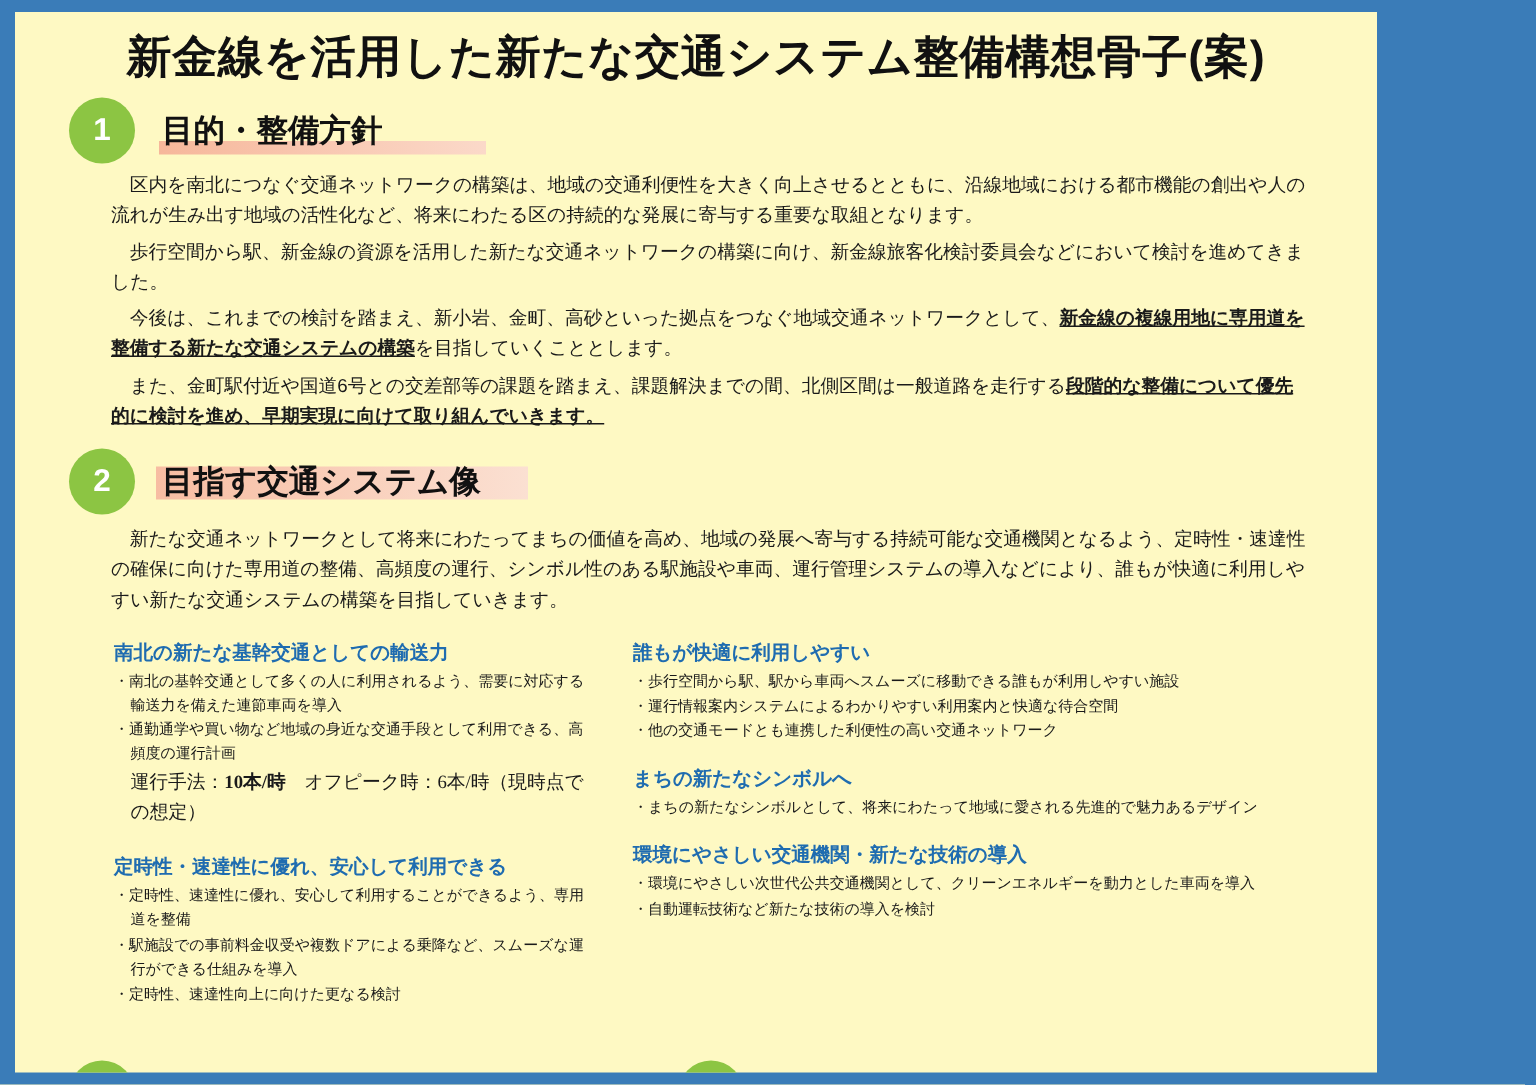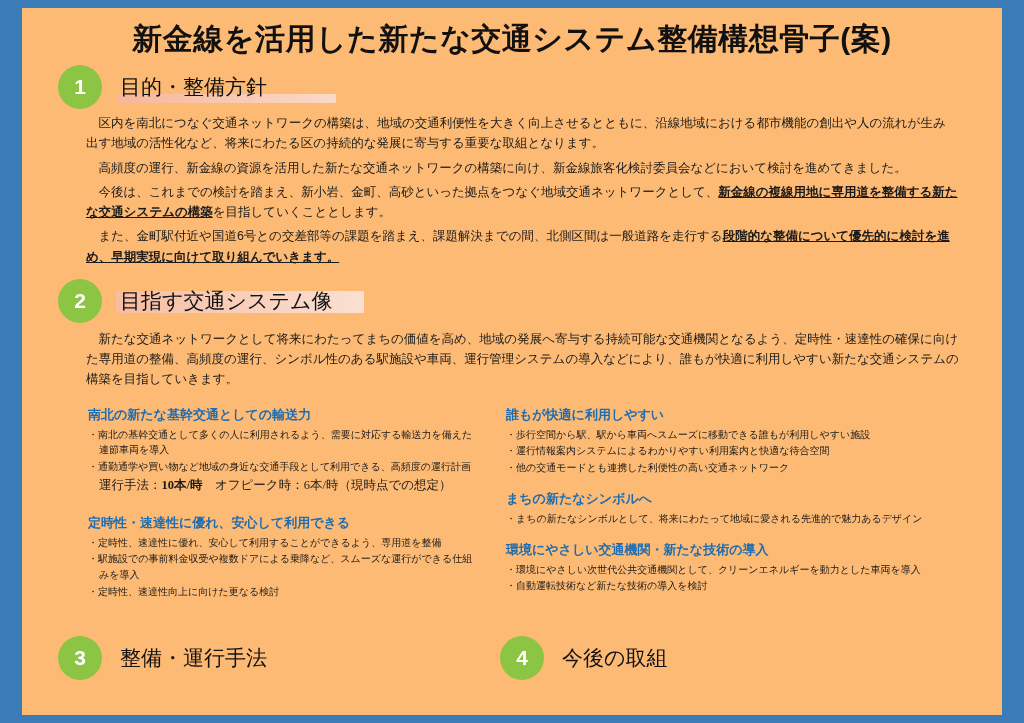--- a/index.html
+++ b/index.html
@@ -4,23 +4,23 @@
 <style>
   html,body{margin:0;padding:0;}
   body{
     width:1024px;height:723px;
     background:#3a7cb8;
     font-family:"Liberation Sans","DejaVu Sans",sans-serif;
     overflow:hidden;
   }
   .page{
     position:absolute;
-    left:22px;top:8px;
-    width:980px;height:707px;
-    background:#fdba74;
+    left:10px;top:8px;
+    width:908px;height:707px;
+    background:#fef9c3;
     box-sizing:border-box;
     overflow:hidden;
   }
   .doc-title{
     text-align:center;
     font-size:30px;
     font-weight:700;
     letter-spacing:.5px;
     color:#111;
     margin:14px 0 0 0;
@@ -38,21 +38,21 @@
     width:44px;height:44px;border-radius:50%;
     background:#8cc543;
     color:#ffffff;
     font-size:21px;font-weight:700;
     display:flex;align-items:center;justify-content:center;
     flex:0 0 auto;
     margin-left:36px;
   }
   .sec-title-wrap{ margin-left:16px; position:relative; }
   .sec-title{
-    font-size:21px;font-weight:400;color:#111;
+    font-size:21px;font-weight:700;color:#111;
     position:relative;z-index:2;
     white-space:nowrap;
     padding:0 2px;
   }
   .underbar{
     position:absolute;
     left:0;bottom:-2px;
     height:9px;
     background:linear-gradient(to right,#f6b79a,#fbd9c9);
     z-index:1;
@@ -123,21 +123,21 @@
   <div class="sec-head">
     <div class="badge">1</div>
     <div class="sec-title-wrap">
       <div class="underbar" style="width:218px;"></div>
       <div class="sec-title">目的・整備方針</div>
     </div>
   </div>
 
   <div class="sec1-body">
     <p class="body-txt p-indent">区内を南北につなぐ交通ネットワークの構築は、地域の交通利便性を大きく向上させるとともに、沿線地域における都市機能の創出や人の流れが生み出す地域の活性化など、将来にわたる区の持続的な発展に寄与する重要な取組となります。</p>
-    <p class="body-txt p-indent">高頻度の運行、新金線の資源を活用した新たな交通ネットワークの構築に向け、新金線旅客化検討委員会などにおいて検討を進めてきました。</p>
+    <p class="body-txt p-indent">歩行空間から駅、新金線の資源を活用した新たな交通ネットワークの構築に向け、新金線旅客化検討委員会などにおいて検討を進めてきました。</p>
     <p class="body-txt p-indent"><span>今後は、これまでの検討を踏まえ、新小岩、金町、高砂といった拠点をつなぐ地域交通ネットワークとして、</span><span class="u-bold">新金線の複線用地に専用道を整備する新たな交通システムの構築</span><span>を目指していくこととします。</span></p>
     <p class="body-txt p-indent"><span>また、金町駅付近や国道6号との交差部等の課題を踏まえ、課題解決までの間、北側区間は一般道路を走行する</span><span class="u-bold">段階的な整備について優先的に検討を進め、早期実現に向けて取り組んでいきます。</span></p>
   </div>
 
   <div class="sec-head" style="margin-top:12px;">
     <div class="badge">2</div>
     <div class="sec-title-wrap">
       <div class="hl-bar" style="width:248px;"></div>
       <div class="sec-title">目指す交通システム像</div>
     </div>

